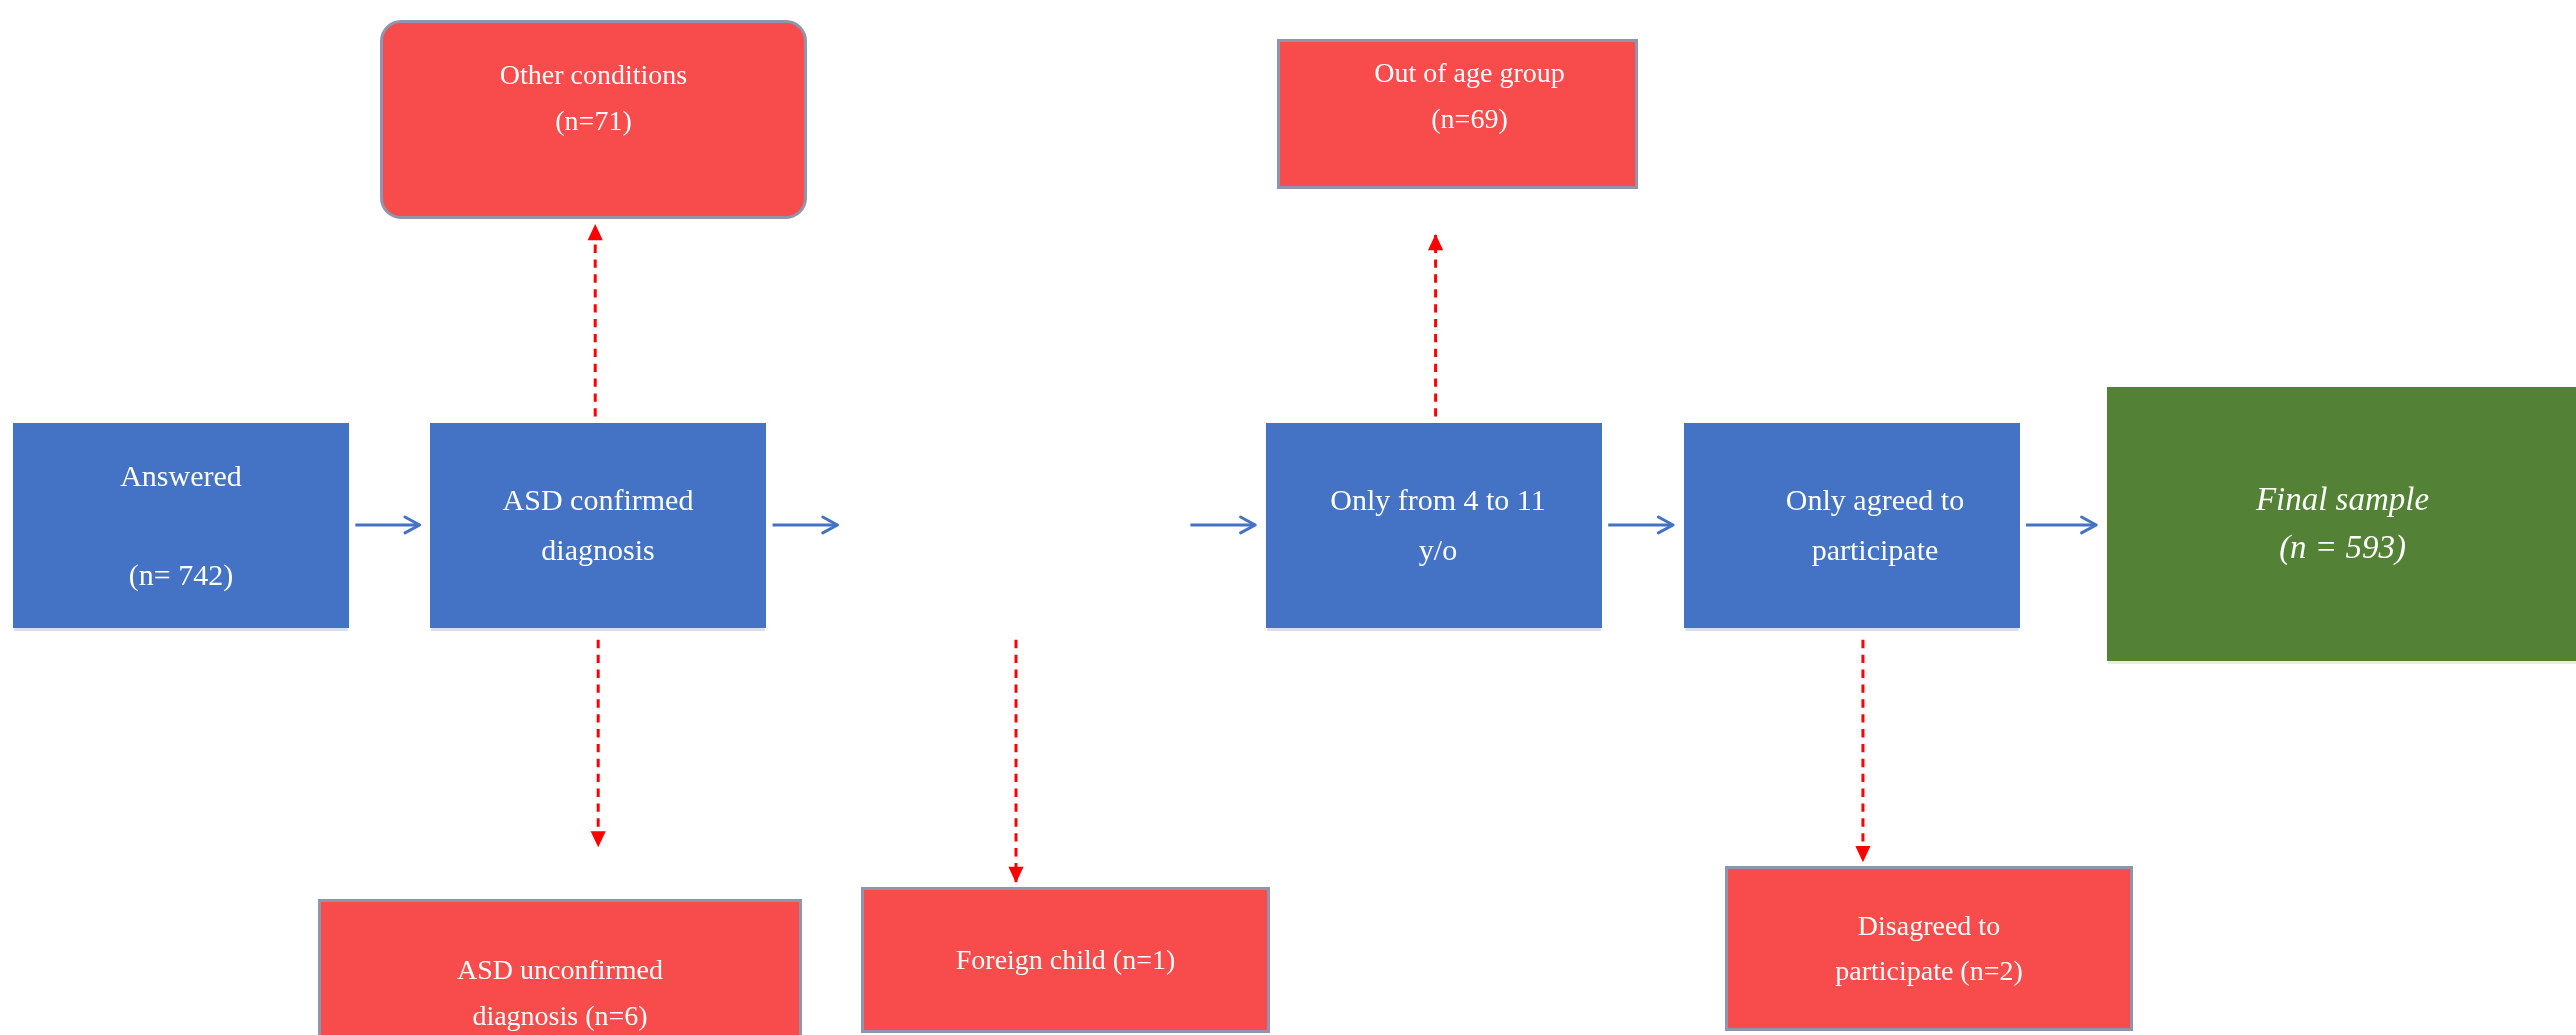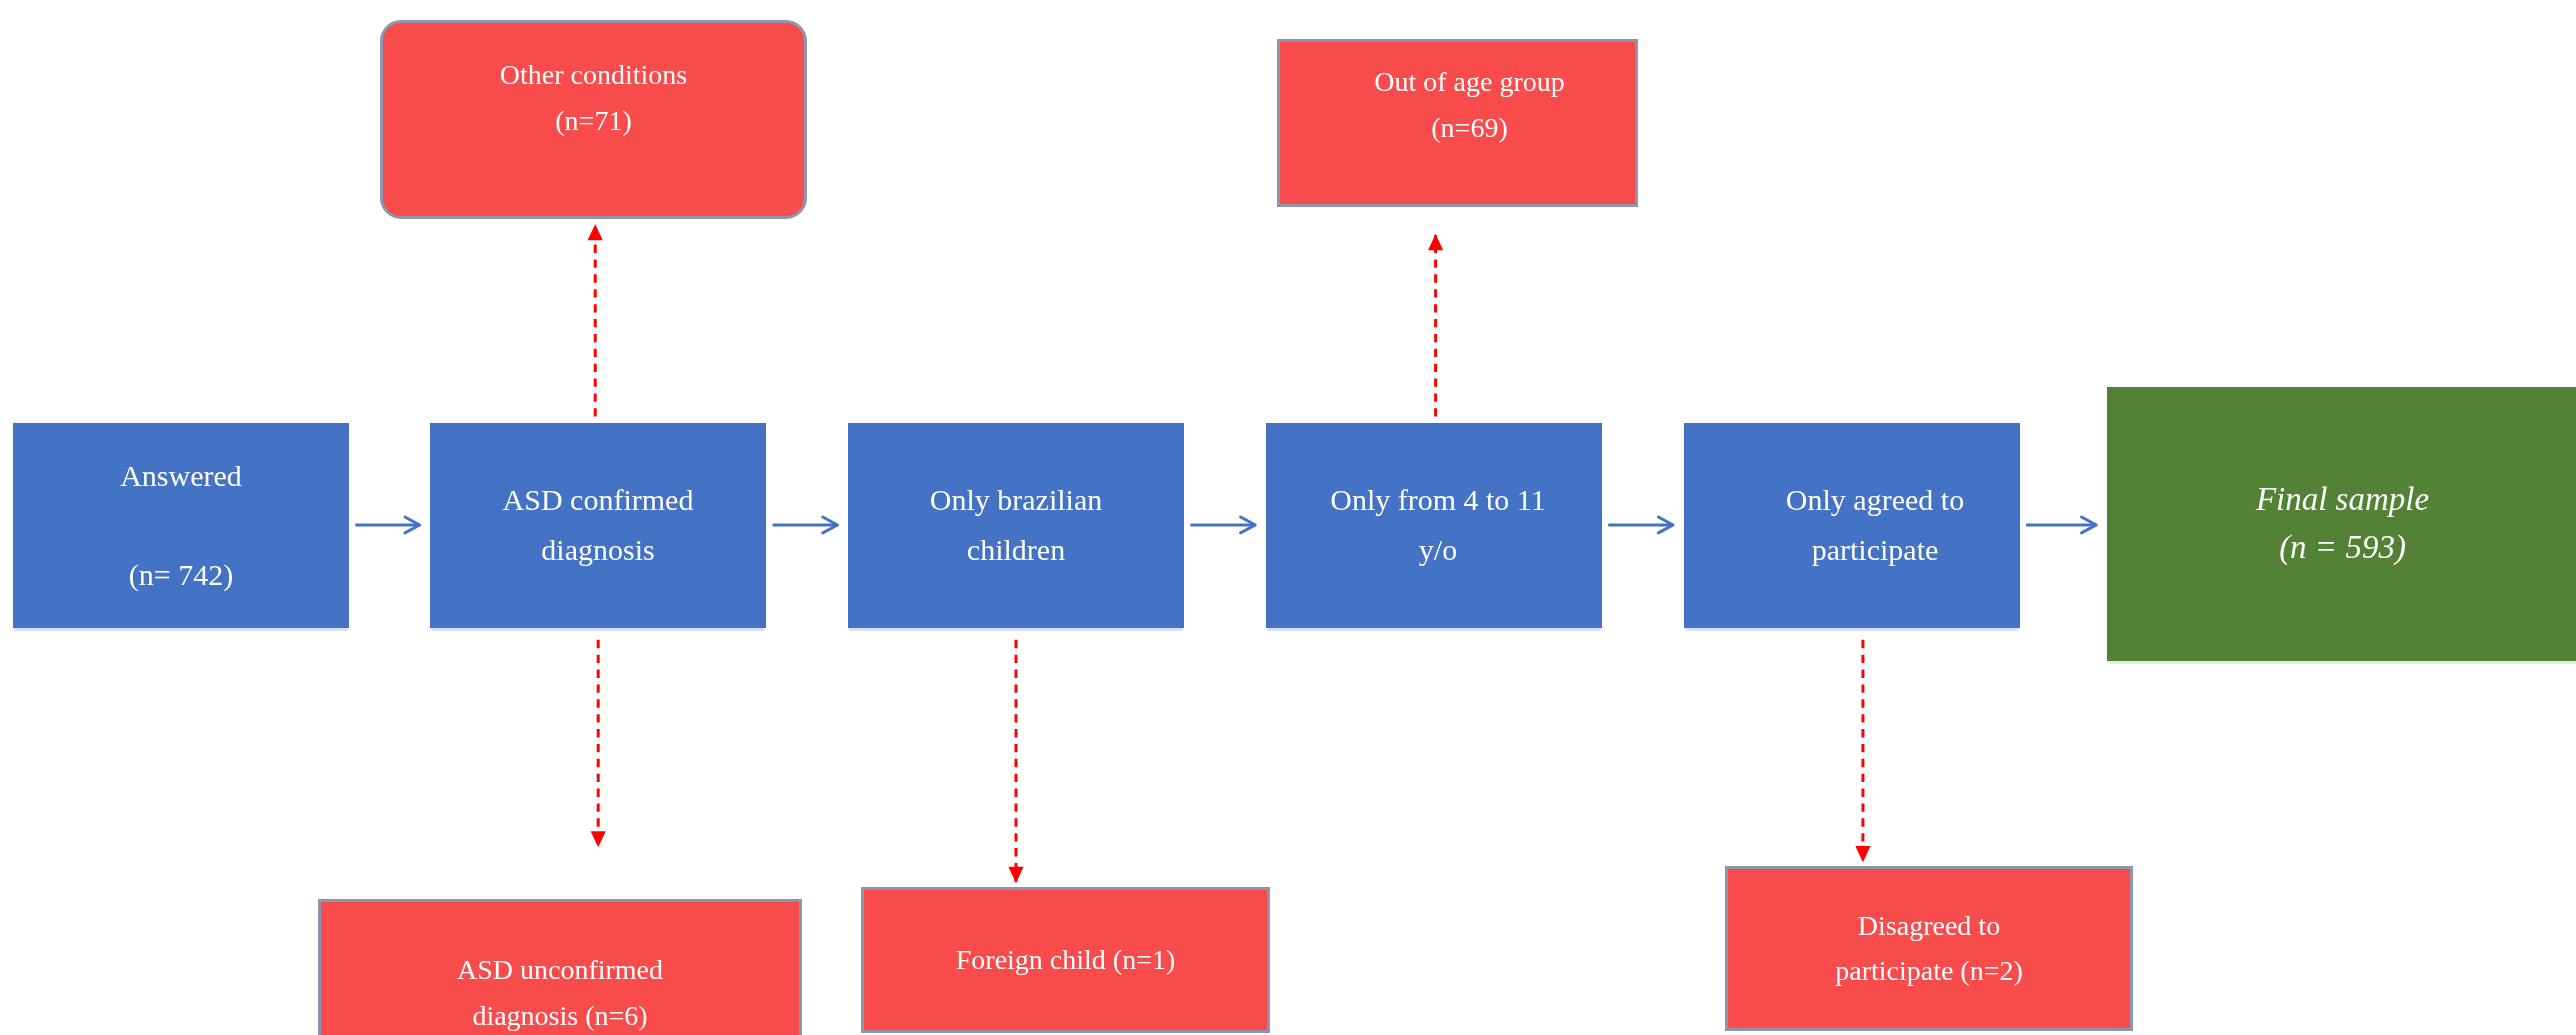--- a/index.html
+++ b/index.html
@@ -56,21 +56,21 @@
   
   .node--answered        { left: 13px;   top: 423px; width: 336px; height: 205px; row-gap: 65px; }
   .node--asd-confirmed   { left: 430px;  top: 423px; width: 336px; height: 205px; }
   .node--brazilian       { left: 848px; top: 423px; width: 336px; height: 205px; }
   .node--age             { left: 1266px; top: 423px; width: 336px; height: 205px; padding-left: 8px; }
   .node--agreed          { left: 1684px; top: 423px; width: 336px; height: 205px; padding-left: 46px; }
   .node--final-sample    { left: 2107px; top: 387px; width: 471px; height: 274px; font-style: italic; }
 
   
   .node--other-conditions{ left: 380px;  top: 19.6px;  width: 427px; height: 199px; padding-bottom: 42px; border-radius: 21px; }
-  .node--out-of-age      { left: 1277px; top: 39px;  width: 361px; height: 168px; padding-bottom: 36px; padding-left: 24px; }
+  .node--out-of-age      { left: 1277px; top: 39px;  width: 361px; height: 150px; padding-bottom: 36px; padding-left: 24px; }
 
   
   .node--asd-unconfirmed { left: 318px;  top: 899px; width: 484px; height: 188px; }
   .node--foreign         { left: 861px; top: 887px; width: 409px; height: 146px; }
   .node--disagreed       { left: 1725px; top: 866px; width: 408px; height: 165px; text-align: right; }
 </style>
 </head>
 <body>
 
 <div id="canvas">
@@ -101,24 +101,20 @@
   <div class="node node--process node--answered">
     <div class="line">Answered</div>
     <div class="line">(n= 742)</div>
   </div>
 
   <div class="node node--process node--asd-confirmed">
     <div class="line">ASD confirmed</div>
     <div class="line">diagnosis</div>
   </div>
 
-  <div class="node node--process node--brazilian">
-    <div class="line">Only brazilian</div>
-    <div class="line">children</div>
-  </div>
 
   <div class="node node--process node--age">
     <div class="line">Only from 4 to 11</div>
     <div class="line">y/o</div>
   </div>
 
   <div class="node node--process node--agreed">
     <div class="line">Only agreed to</div>
     <div class="line">participate</div>
   </div>

